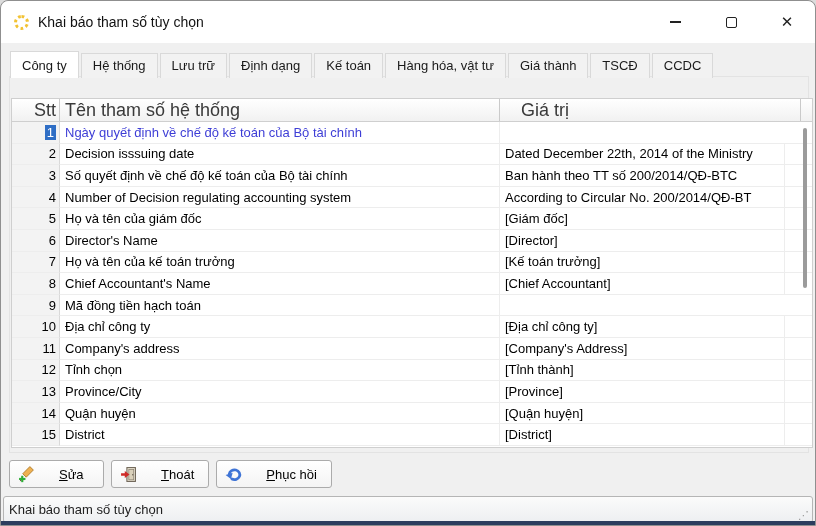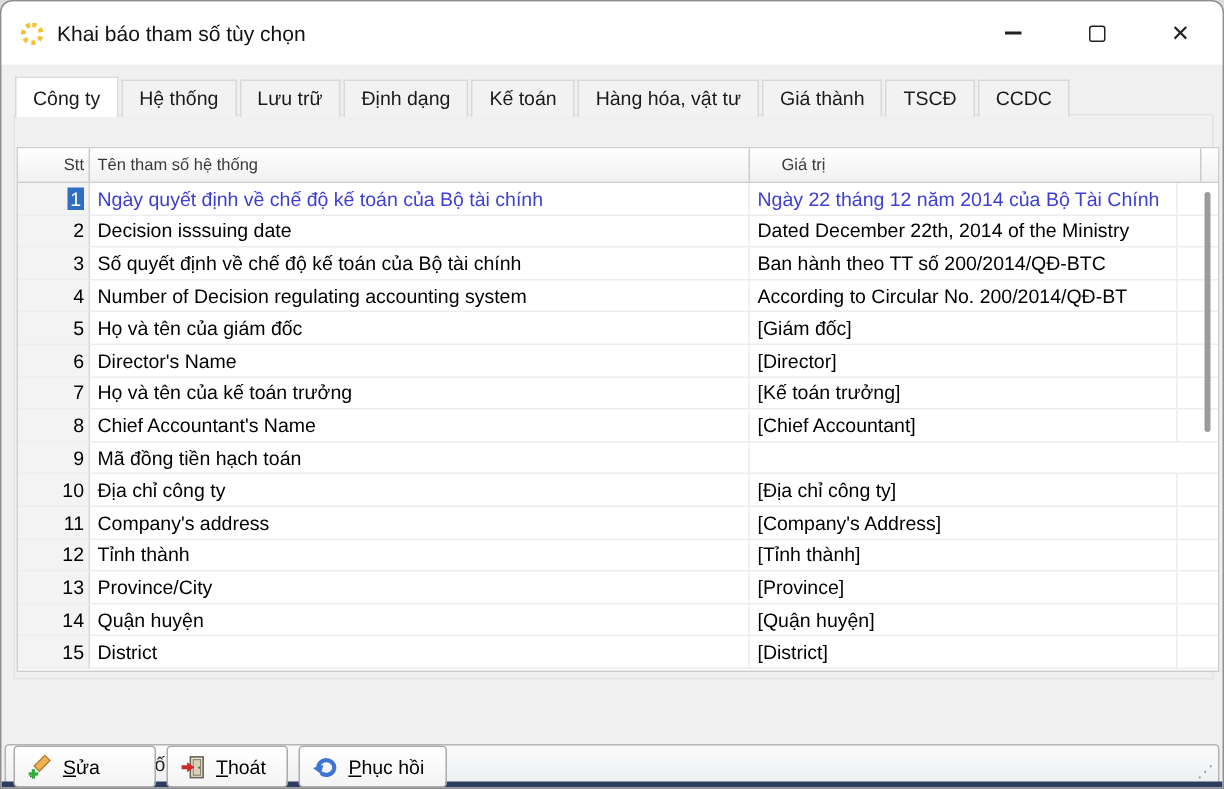--- a/index.html
+++ b/index.html
@@ -16,42 +16,42 @@
   .wc.close{font-size:15px;}
   
   .tabstrip{position:absolute;left:9px;top:50px;display:flex;z-index:3;}
   .tab{font-size:13px;color:#1a1a1a;background:#f2f2f2;border:1px solid #d9d9d9;border-bottom:none;
     padding:4px 11px 5px 11px;margin-top:2px;margin-right:2px;white-space:nowrap;}
   .tab.active{background:#ffffff;margin-top:0;padding-top:6px;position:relative;z-index:4;}
   .tabpanel{position:absolute;left:8px;top:75px;width:800px;height:377px;background:#f0f0f0;border:1px solid #e3e3e3;box-sizing:border-box;z-index:1;}
   
   .grid{position:absolute;left:10px;top:97px;width:802px;height:350px;background:#fff;border:1px solid #cfcfcf;box-sizing:border-box;z-index:2;}
   .grid-header{display:flex;height:23px;background:linear-gradient(#ffffff,#f1f1f1);border-bottom:1px solid #cfcfcf;
-    font-size:11px;color:#3a3a3a;box-sizing:border-box;}
+    font-size:18px;color:#3a3a3a;box-sizing:border-box;}
   .gh{display:flex;align-items:center;border-right:1px solid #cacaca;box-sizing:border-box;padding:0 4px;overflow:hidden;white-space:nowrap;}
   .gh.stt{width:48px;justify-content:flex-end;padding-right:3px;}
   .gh.name{width:440px;padding-left:5px;}
   .gh.val{width:285px;padding-left:5px;margin-left:16px;}
   .gh.rest{flex:1;border-right:none;}
   .grow{display:flex;height:21.6px;box-sizing:border-box;font-size:13px;color:#000;}
   .c{display:flex;align-items:center;border-right:1px solid #ededed;border-bottom:1px solid #ededed;
      box-sizing:border-box;overflow:hidden;white-space:nowrap;}
   .c.stt{width:48px;justify-content:flex-end;padding-right:3px;background:#f3f3f3;border-right:1px solid #d9d9d9;}
   .c.name{width:440px;padding-left:5px;}
   .c.val{width:285px;padding-left:5px;}
   .c.rest{flex:1;border-right:none;}
   .grow.sel .c.name,.grow.sel .c.val{color:#3e3ed6;}
   .grow.sel .chip{background:#2f6ec5;color:#fff;padding:0 2px;}
   
   .vscroll{position:absolute;right:1px;top:24px;bottom:1px;width:13px;background:transparent;}
   .vthumb{position:absolute;right:4px;top:5px;width:4px;height:160px;background:#9b9b9b;border-radius:2px;}
   
   .buttonbar{position:absolute;left:8px;top:459px;display:flex;gap:7px;z-index:2;}
-  .btn{display:flex;align-items:center;gap:7px;height:28px;padding:0 14px 0 8px;background:linear-gradient(#ffffff,#f4f4f4);
-    border:1px solid #ababab;border-radius:3px;font-size:13px;color:#000;box-sizing:border-box;margin-top:37px;}
+  .btn{display:flex;align-items:center;gap:24px;height:28px;padding:0 14px 0 8px;background:linear-gradient(#ffffff,#f4f4f4);
+    border:1px solid #ababab;border-radius:3px;font-size:13px;color:#000;box-sizing:border-box;}
   .btn.first{min-width:95px;}
   .btn u{text-decoration:underline;}
   .btn svg{flex:0 0 auto;}
   
   .statusbar{position:absolute;left:2px;right:2px;top:495px;height:27px;background:linear-gradient(#fbfbfb,#edeff1);
     border:1px solid #b5b5b5;border-radius:3px;box-sizing:border-box;display:flex;align-items:center;font-size:13px;color:#222;padding-left:5px;}
   .grip{margin-left:auto;margin-right:3px;color:#9a9a9a;font-size:11px;align-self:flex-end;line-height:13px;}
   .bottomstrip{position:absolute;left:0;right:0;bottom:0;height:4px;background:#2c3d5e;}
 </style>
 </head>
@@ -94,21 +94,20 @@
       <div class="gh name">Tên tham số hệ thống</div>
       <div class="gh val">Giá trị</div>
       <div class="gh rest"></div>
     </div>
     <div id="gridbody">
         <div class="grow sel">
           <div class="c stt">
             <span class="chip">1</span>
           </div>
           <div class="c name">Ngày quyết định về chế độ kế toán của Bộ tài chính</div>
-          <div class="c val">Ngày 22 tháng 12 năm 2014 của Bộ Tài Chính</div>
           <div class="c rest"></div>
         </div>
         <div class="grow">
           <div class="c stt">
             <span class="chip">2</span>
           </div>
           <div class="c name">Decision isssuing date</div>
           <div class="c val">Dated December 22th, 2014 of the Ministry</div>
           <div class="c rest"></div>
         </div>
@@ -180,21 +179,21 @@
             <span class="chip">11</span>
           </div>
           <div class="c name">Company's address</div>
           <div class="c val">[Company's Address]</div>
           <div class="c rest"></div>
         </div>
         <div class="grow">
           <div class="c stt">
             <span class="chip">12</span>
           </div>
-          <div class="c name">Tỉnh thành</div>
+          <div class="c name">Tỉnh chọn</div>
           <div class="c val">[Tỉnh thành]</div>
           <div class="c rest"></div>
         </div>
         <div class="grow">
           <div class="c stt">
             <span class="chip">13</span>
           </div>
           <div class="c name">Province/City</div>
           <div class="c val">[Province]</div>
           <div class="c rest"></div>

